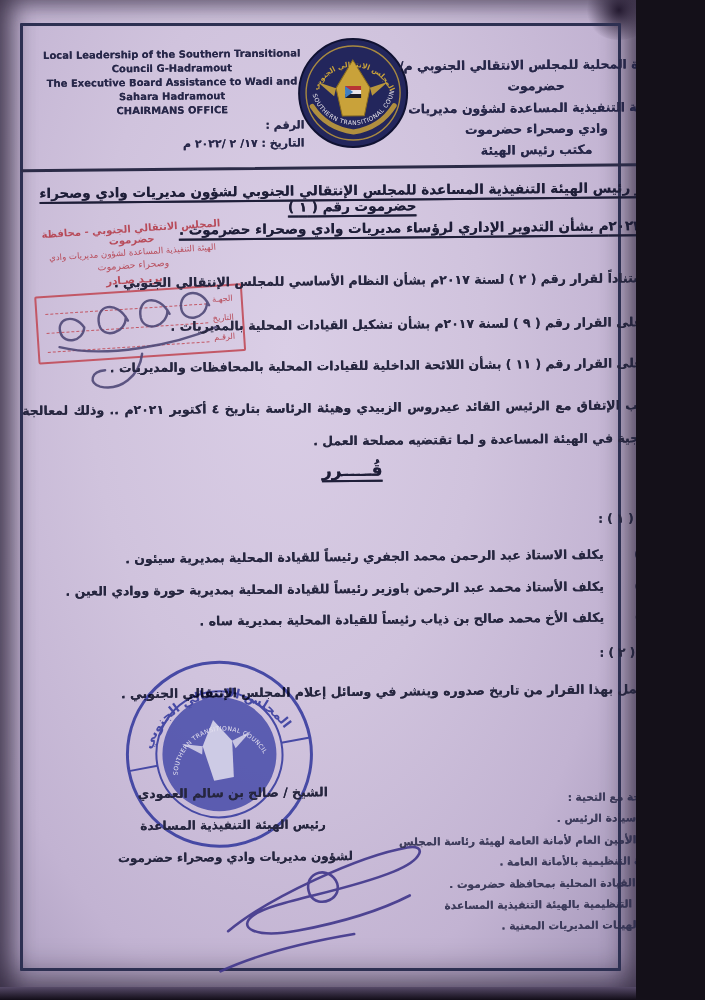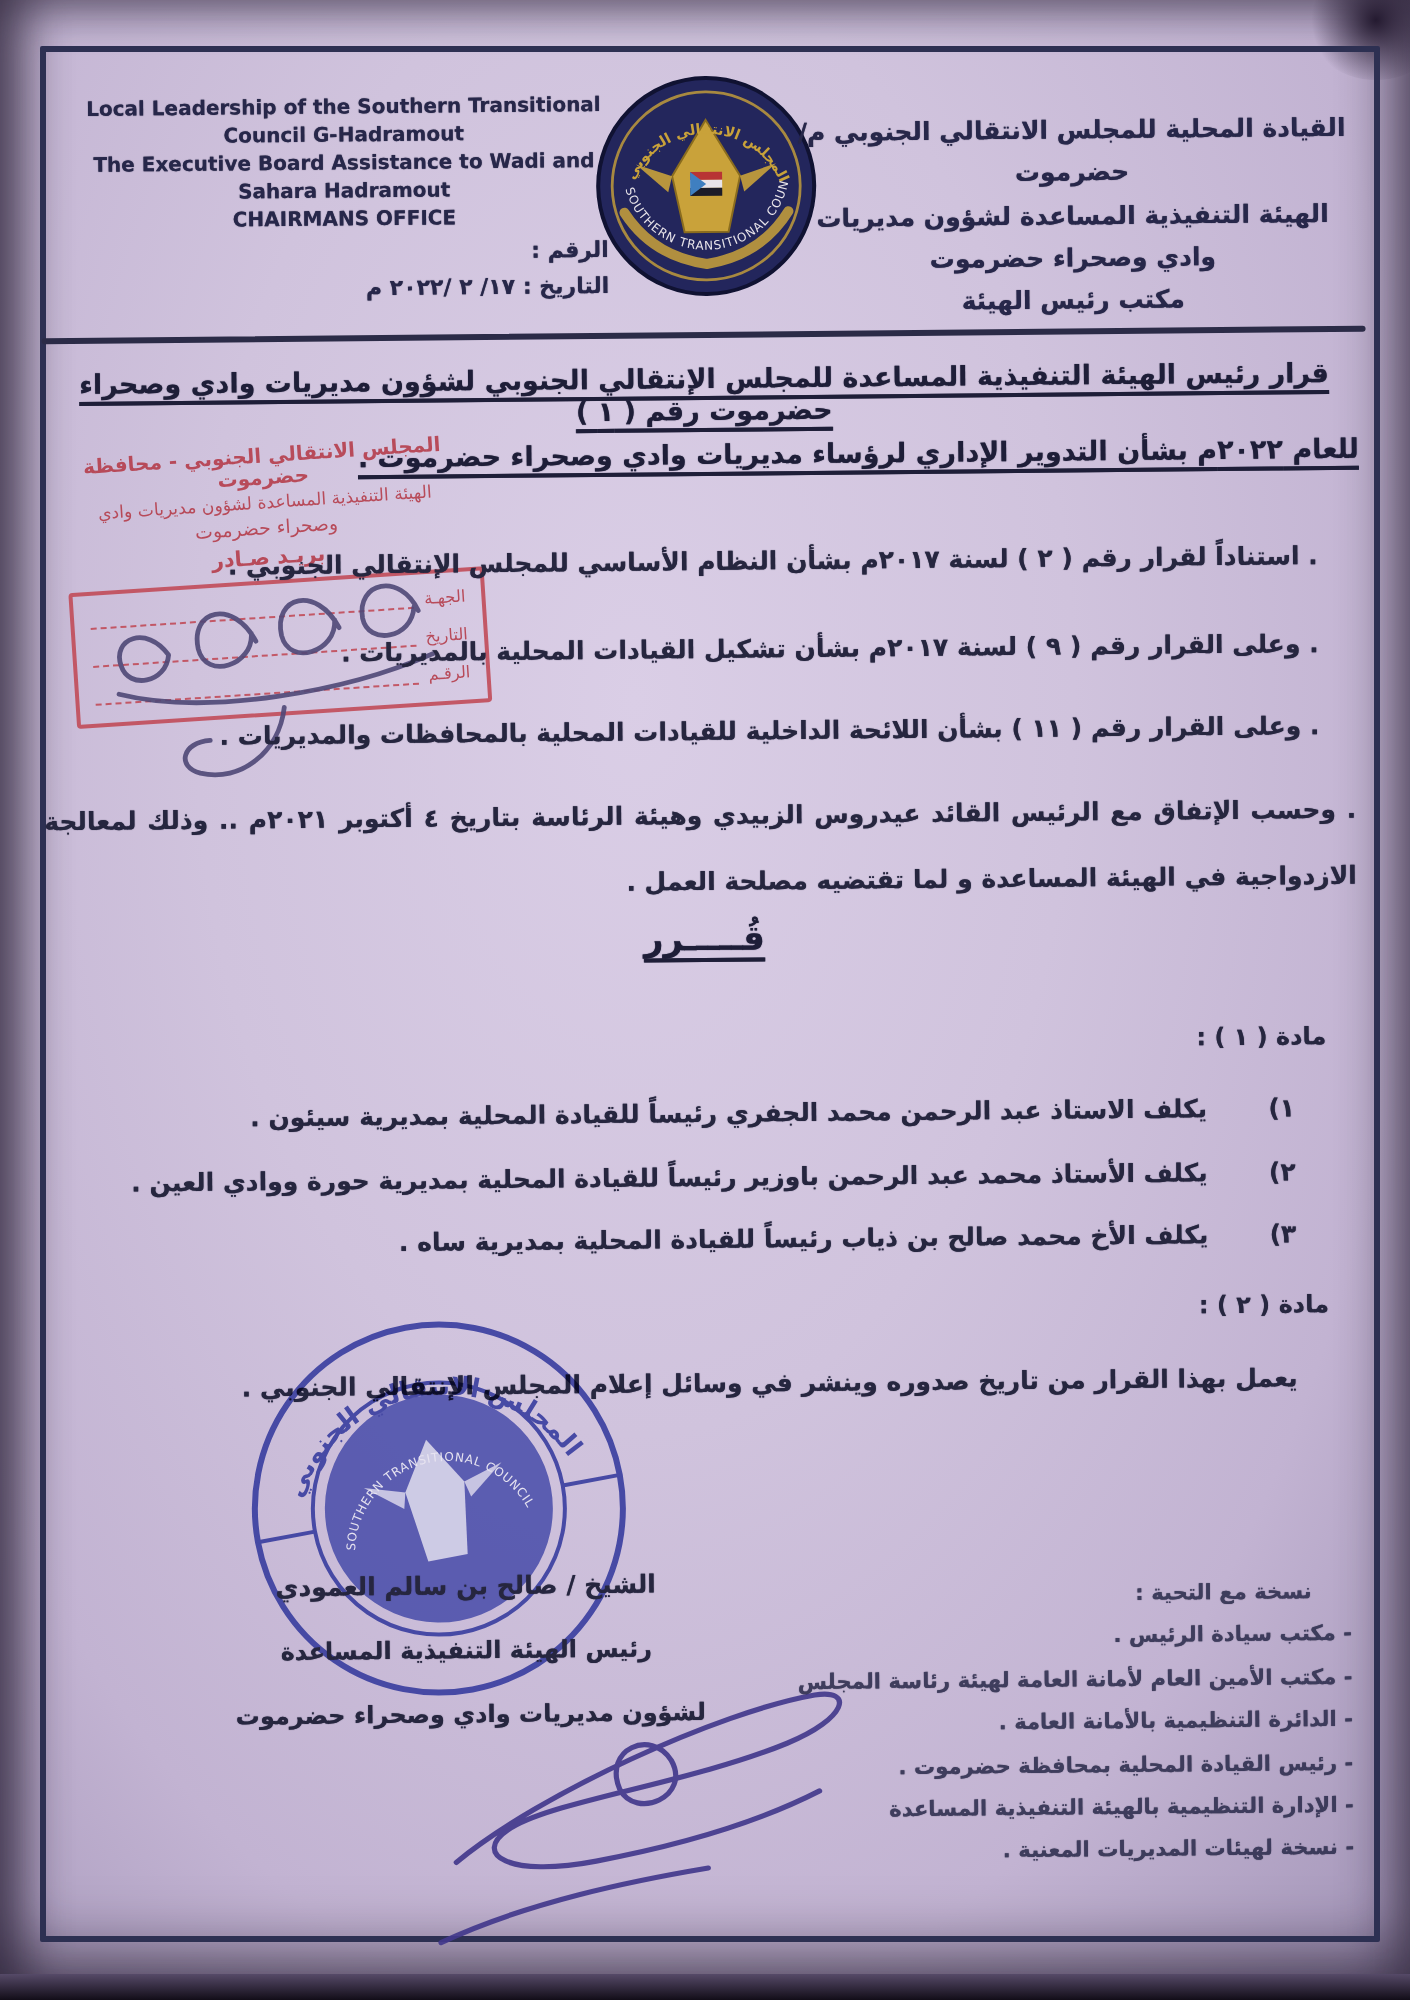--- a/index.html
+++ b/index.html
@@ -1,21 +1,21 @@
 <!DOCTYPE html>
 <html lang="ar"><head>
 <meta charset="utf-8">
 <style>
   html,body{margin:0;padding:0;}
   body{
     width:705px;height:1000px;overflow:hidden;
     font-family:"DejaVu Sans",sans-serif;
     background:#141019;
   }
-  .scan{position:relative;width:705px;height:1000px;background:#141019;overflow:hidden;}
+  .scan{position:relative;width:636px;height:1000px;background:#141019;overflow:hidden;}
   .paper{
     position:absolute;left:0;top:0;right:0;bottom:0;
     background:radial-gradient(ellipse at 45% 35%, #dacee6 0%, #d0c3dd 40%, #c2b3d2 72%, #a193b6 100%);
     box-shadow:inset 14px 0 22px rgba(20,12,30,.45), inset -10px 0 26px rgba(20,12,30,.35),
                inset 0 -26px 30px rgba(20,12,30,.5), inset 0 10px 18px rgba(150,140,170,.4);
   }
   .bottom-strip{position:absolute;left:0;right:0;bottom:0;height:13px;
     background:linear-gradient(to bottom,#564a68,#120d18);}
   .corner-smudge{position:absolute;right:-18px;top:-20px;width:70px;height:60px;border-radius:50%;
     background:radial-gradient(circle,#241a30 0%,rgba(36,26,48,0) 70%);}

